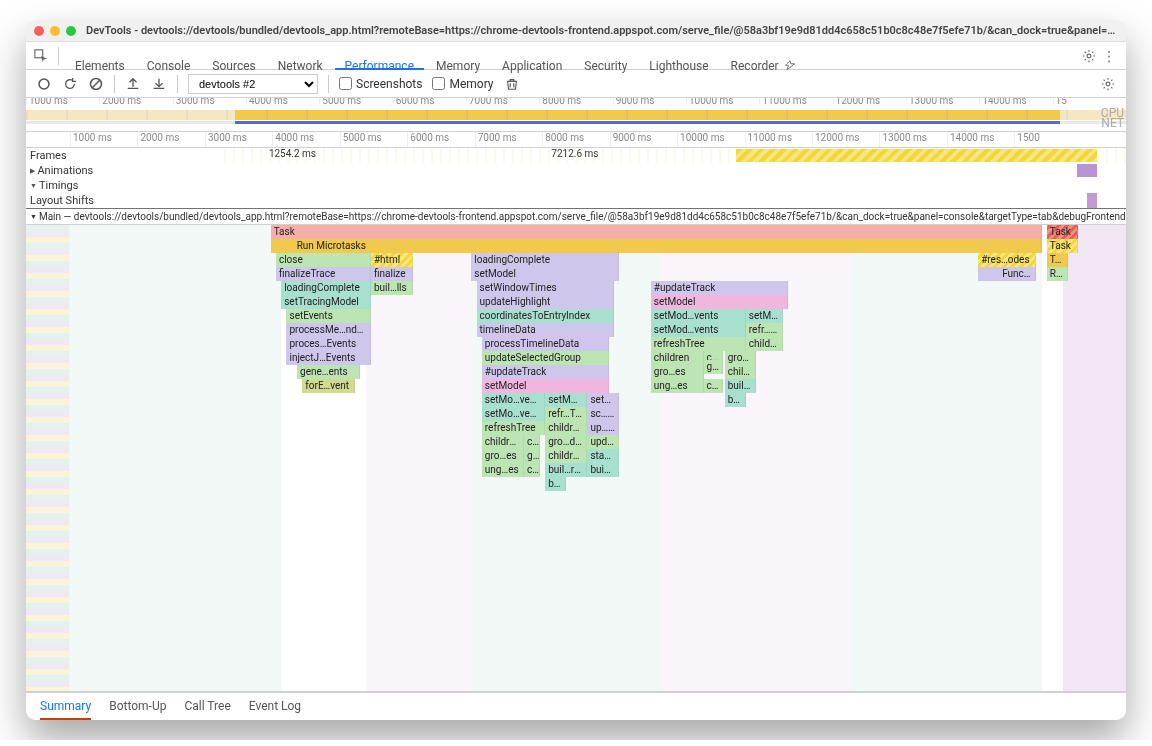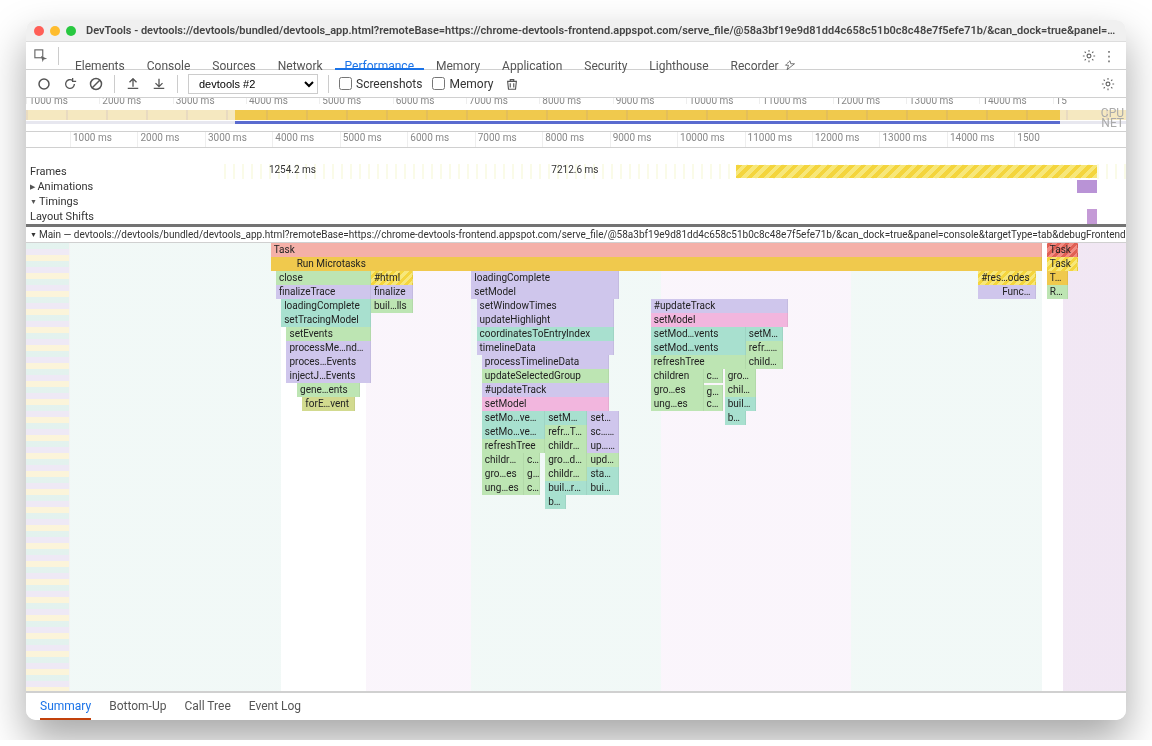--- a/index.html
+++ b/index.html
@@ -111,21 +111,21 @@
     height: 16px;
     border-bottom: 1px solid #d0d0d0;
     display:flex;
     font-size:10px;
     color:#888;
     padding-left: 44px;
   }
   .ruler span { flex:0 0 auto; width: calc((100% - 44px) / 15); text-align:left; border-left:1px solid #eee; padding-left:2px; white-space:nowrap; }
 
   
-  .tracks { border-bottom: 3px solid #737373; margin-top: 16px; }
+  .tracks { border-bottom: 1px solid #737373; }
   .trackrow { display:flex; height:15px; align-items:center; }
   .trackrow .tlabel { width: 126px; padding:0 4px; font-size:11px; color:#333; display:flex; align-items:center; gap:2px; }
   .trackrow .tlabel .tri { font-size:7px; color:#555; }
   .trackrow .lane { flex:1; height:100%; position:relative; overflow:hidden; }
 
   .frames-lane {
     background: linear-gradient(90deg,#fff 0 7%, transparent 7%), repeating-linear-gradient(90deg, #fafbe8 0 2px, #fff 2px 9px);
   }
   .frames-lane::after{content:""; position:absolute; left:60%; right:3%; top:1px; bottom:1px;
     background: repeating-linear-gradient(-45deg, #f7e77a 0 4px, #f4d53d 4px 8px);}
@@ -409,21 +409,21 @@
         <div class="fl c-green" style="top: 112px; left: 55%; width: 9%;">refreshTree</div>
         <div class="fl c-green" style="top: 112px; left: 64%; width: 3.5%;">children</div>
         <div class="fl c-lav" style="top: 126px; left: 20.5%; width: 8%;">injectJ…Events</div>
         <div class="fl c-green" style="top: 126px; left: 39%; width: 12%;">updateSelectedGroup</div>
         <div class="fl c-green" style="top: 126px; left: 55%; width: 5%;">children</div>
         <div class="fl c-green" style="top: 126px; left: 60%; width: 1.8%;">c…n</div>
         <div class="fl c-green" style="top: 126px; left: 62%; width: 3%;">gro…des</div>
         <div class="fl c-green" style="top: 140px; left: 21.5%; width: 6%;">gene…ents</div>
         <div class="fl c-lav" style="top: 140px; left: 39%; width: 12%;">#updateTrack</div>
         <div class="fl c-green" style="top: 140px; left: 55%; width: 5%;">gro…es</div>
-        <div class="fl c-green" style="top: 142px; left: 60%; width: 1.8%;">g…s</div>
+        <div class="fl c-green" style="top: 135px; left: 60%; width: 1.8%;">g…s</div>
         <div class="fl c-green" style="top: 140px; left: 62%; width: 3%;">children</div>
         <div class="fl c-olive" style="top: 154px; left: 22%; width: 5%;">forE…vent</div>
         <div class="fl c-pink" style="top: 154px; left: 39%; width: 12%;">setModel</div>
         <div class="fl c-green" style="top: 154px; left: 55%; width: 5%;">ung…es</div>
         <div class="fl c-green" style="top: 154px; left: 60%; width: 1.8%;">c…n</div>
         <div class="fl c-teal" style="top: 154px; left: 62%; width: 3%;">buil…ren</div>
         <div class="fl c-teal" style="top: 168px; left: 39%; width: 6%;">setMo…vents</div>
         <div class="fl c-teal" style="top: 168px; left: 45%; width: 4%;">setM…nts</div>
         <div class="fl c-lav" style="top: 168px; left: 49%; width: 3%;">set…on</div>
         <div class="fl c-teal" style="top: 168px; left: 62%; width: 2%;">b…n</div>

